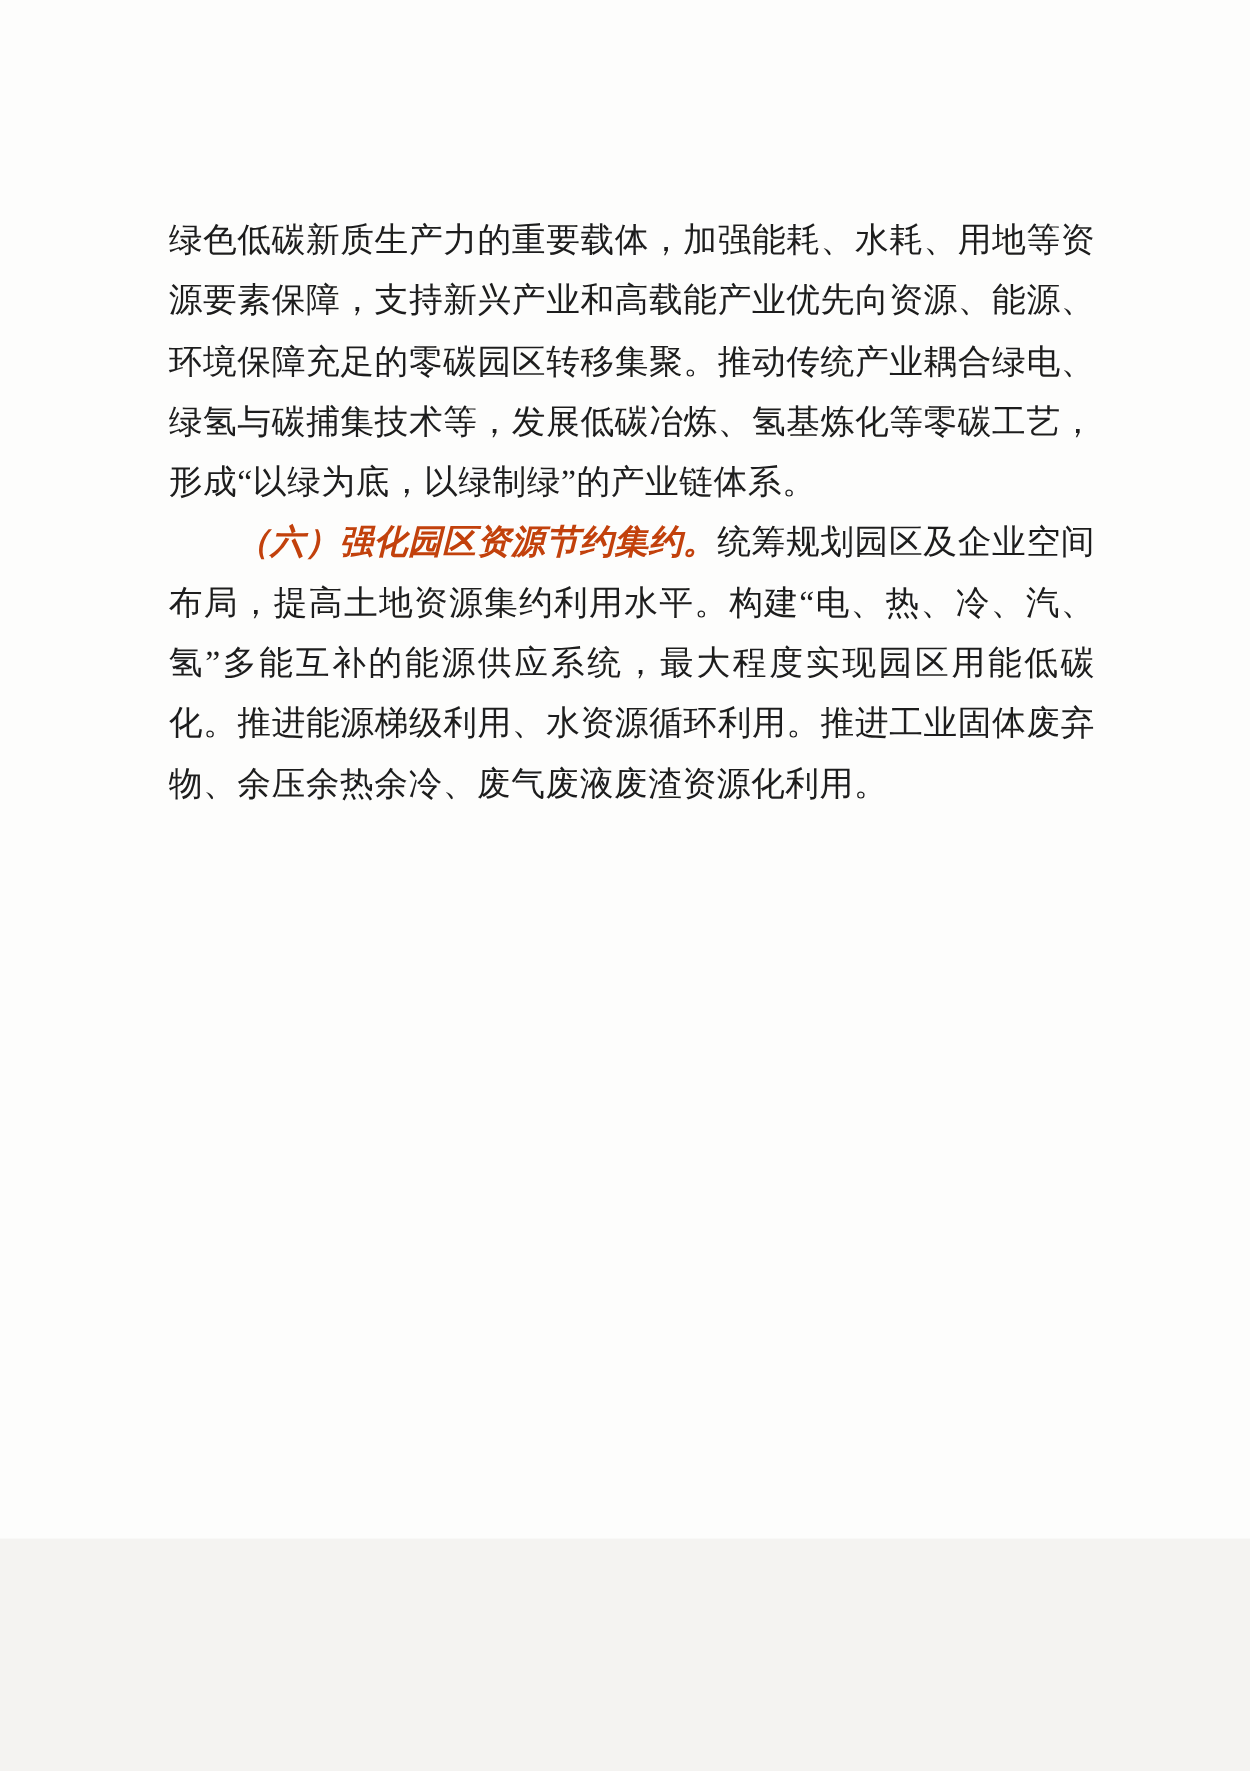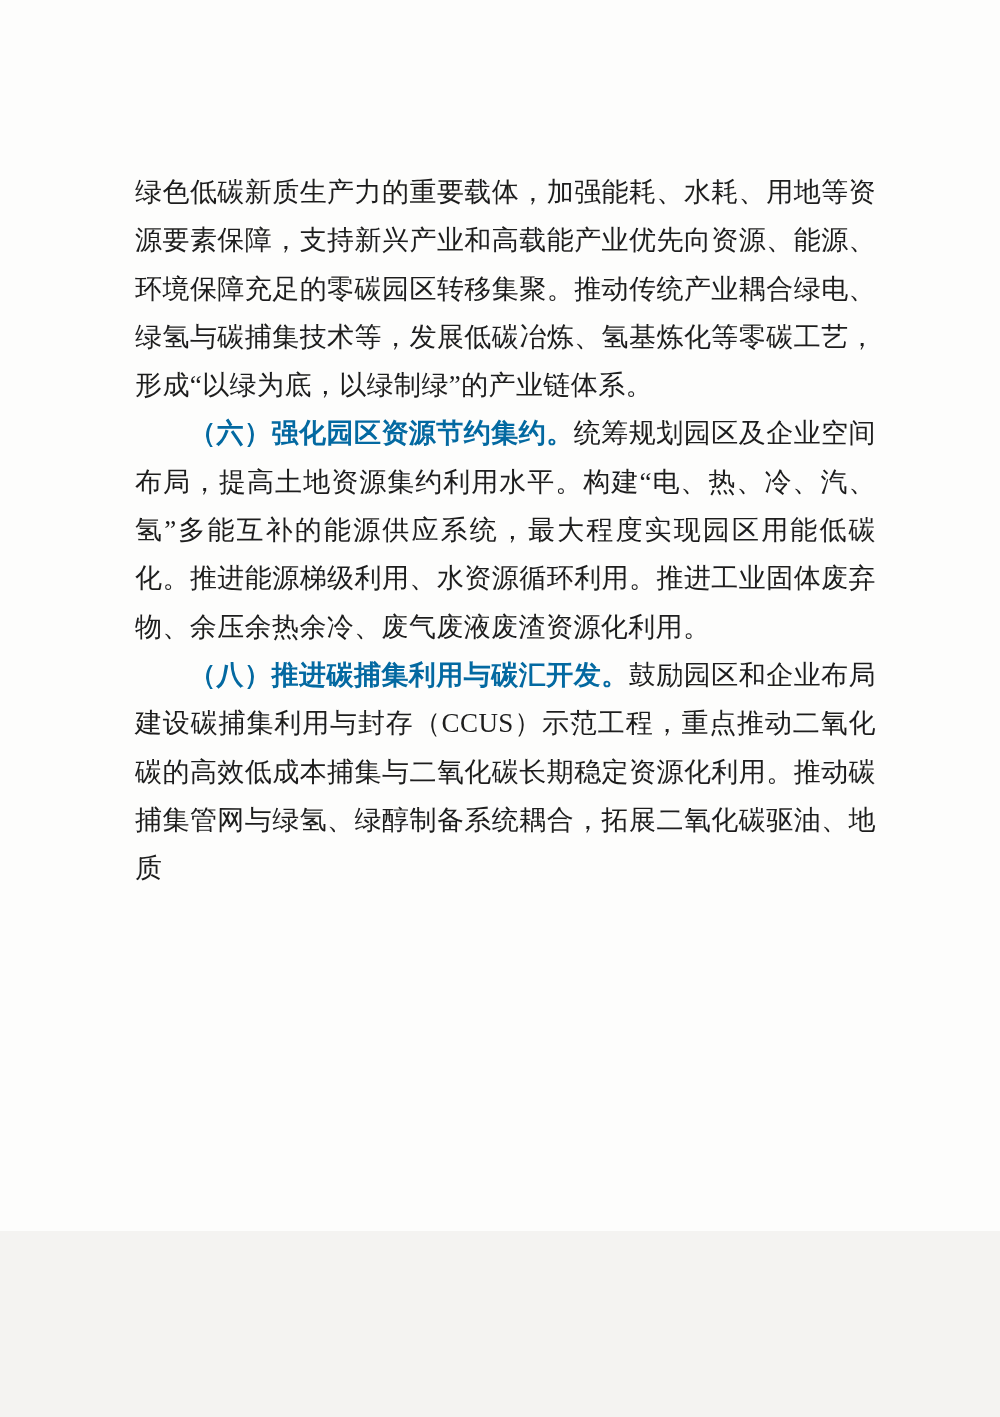--- a/index.html
+++ b/index.html
@@ -29,21 +29,22 @@
     text-align: justify;
     text-justify: inter-character;
     letter-spacing: 0.4px;
   }
 
   .para { text-indent: 0; }
   .para.indented { text-indent: 2em; }
 
   .section-heading-text {
     font-weight: bold;
-    color: #0369a1;
+    color: #c2410c;
+    font-style: italic;
   }
 
   .footer {
     position: absolute;
     top: 1250px;
     right: 122px;
     font-size: 27px;
     line-height: 34px;
     color: #2a2a2a;
     letter-spacing: 3px;
@@ -55,21 +56,20 @@
 
 <div class="page">
 
   <div class="content">
 
     <p class="para"><span>绿色低碳新质生产力的重要载体，加强能耗、水耗、用地等资源要素保障，支持新兴产业和高载能产业优先向资源、能源、环境保障充足的零碳园区转移集聚。推动传统产业耦合绿电、绿氢与碳捕集技术等，发展低碳冶炼、氢基炼化等零碳工艺，形成“以绿为底，以绿制绿”的产业链体系。</span></p>
 
     <p class="para indented"><span class="section-heading-text">（六）强化园区资源节约集约。</span><span>统筹规划园区及企业空间布局，提高土地资源集约利用水平。构建“电、热、冷、汽、氢”多能互补的能源供应系统，最大程度实现园区用能低碳化。推进能源梯级利用、水资源循环利用。推进工业固体废弃物、余压余热余冷、废气废液废渣资源化利用。</span></p>
 
 
-    <p class="para indented"><span class="section-heading-text">（八）推进碳捕集利用与碳汇开发。</span><span>鼓励园区和企业布局建设碳捕集利用与封存（CCUS）示范工程，重点推动二氧化碳的高效低成本捕集与二氧化碳长期稳定资源化利用。推动碳捕集管网与绿氢、绿醇制备系统耦合，拓展二氧化碳驱油、地质</span></p>
 
   </div>
 
   <div class="footer">
     <span>— 5 —</span>
   </div>
 
 </div>
 
 </body></html>

